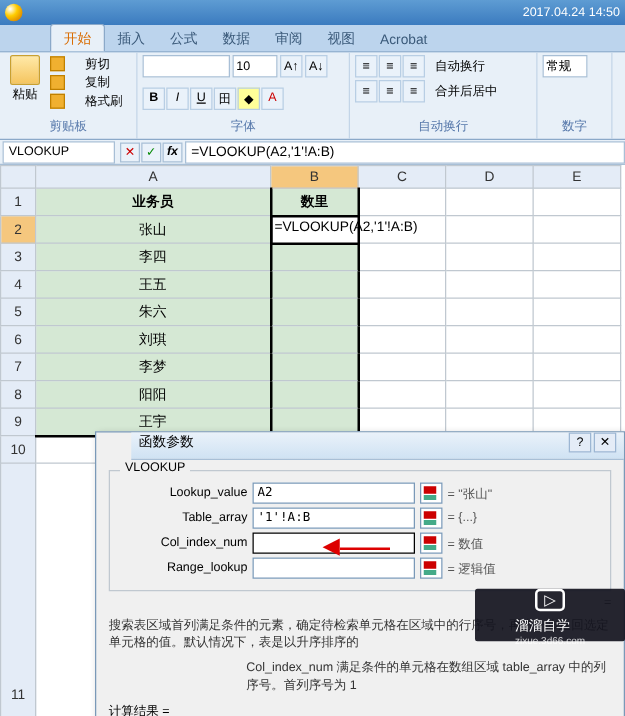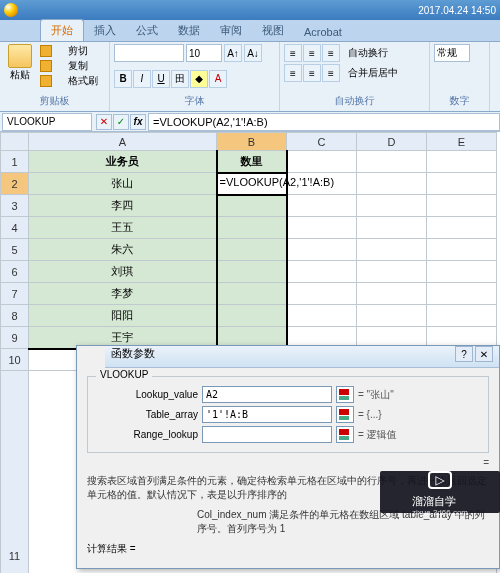--- a/index.html
+++ b/index.html
@@ -325,20 +325,29 @@
         <div class="param-result">= "张山"</div>
       </div>
 
       <div class="param-row">
         <div class="param-label">Table_array</div>
         <input class="param-input" value="'1'!A:B" style="">
         <div class="collapse-btn"></div>
         <div class="param-result">= {...}</div>
       </div>
 
+      <div class="param-row">
+        <div class="param-label">Col_index_num</div>
+        <div style="position:relative">
+          <input class="param-input focus" value="" style="">
+          <span style="position:absolute;left:56px;top:-1px;pointer-events:none"><span class="arrow"></span><span class="arrow-line"></span></span>
+        </div>
+        <div class="collapse-btn"></div>
+        <div class="param-result">= 数值</div>
+      </div>
 
       <div class="param-row">
         <div class="param-label">Range_lookup</div>
         <input class="param-input" value="" style="">
         <div class="collapse-btn"></div>
         <div class="param-result">= 逻辑值</div>
       </div>
     </div>
 
     <div style="text-align:right;font-size:10px;color:#555;margin-top:4px">=</div>

